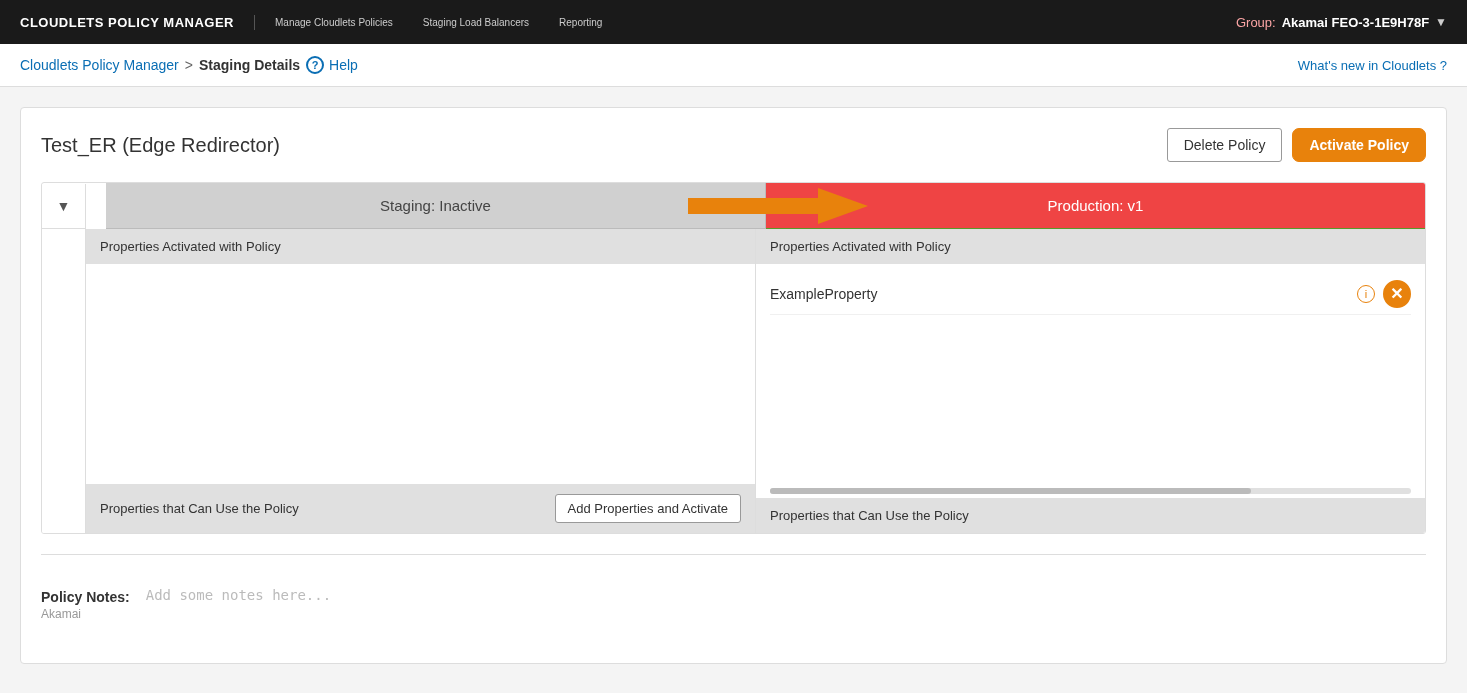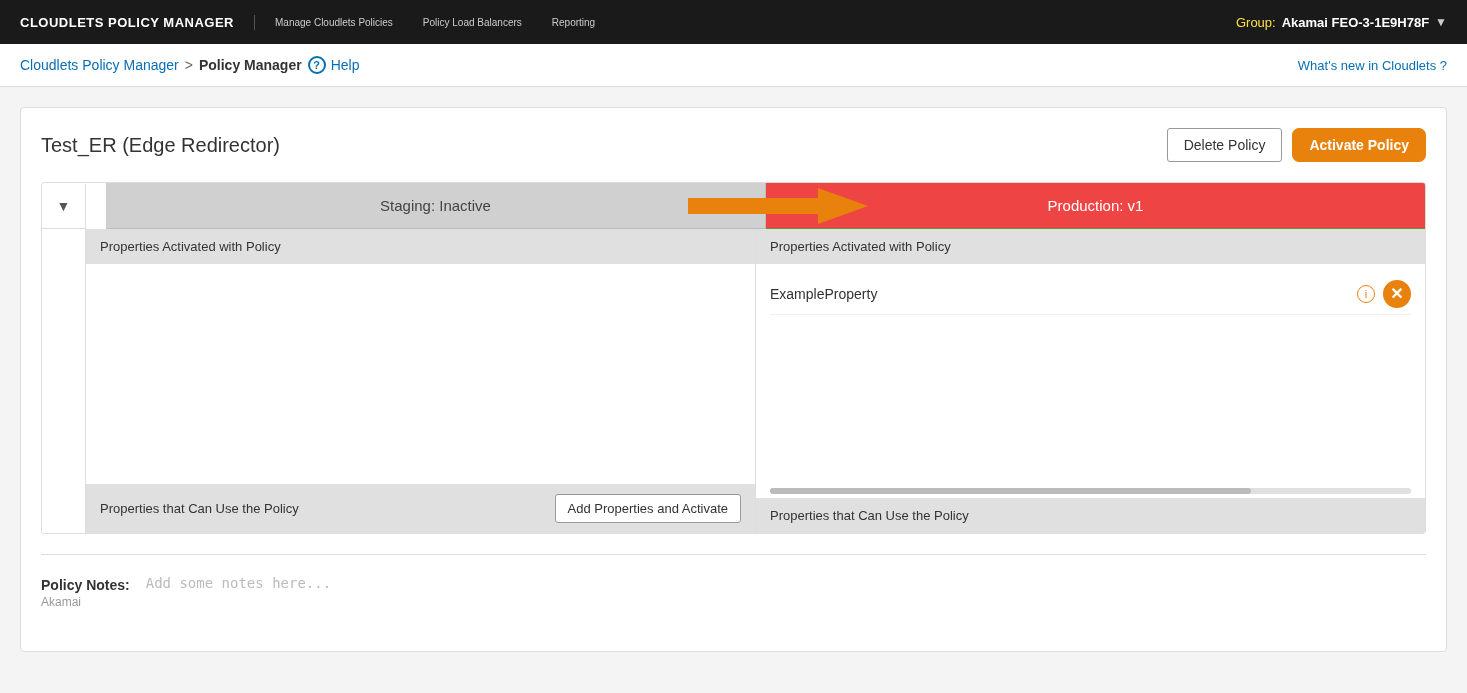--- a/index.html
+++ b/index.html
@@ -36,21 +36,21 @@
       cursor: pointer;
     }
     .top-nav-group {
       display: flex;
       align-items: center;
       gap: 6px;
       margin-left: auto;
       font-size: 13px;
       color: #ccc;
     }
-    .top-nav-group-label { color: #fde047; }
+    .top-nav-group-label { color: #fca5a5; }
     .top-nav-group-value { color: #fff; font-weight: bold; }
     .top-nav-dropdown-icon { color: #ccc; font-size: 12px; }
 
     
     .breadcrumb-bar {
       background: #fff;
       border-bottom: 1px solid #ddd;
       padding: 12px 20px;
       display: flex;
       align-items: center;
@@ -321,21 +321,21 @@
       cursor: pointer;
       font-size: 13px;
       color: #333;
     }
 
     
     .policy-notes {
       display: flex;
       align-items: flex-start;
       gap: 16px;
-      padding-top: 16px;
+      padding-top: 28px;
       border-top: 1px solid #ddd;
     }
     .policy-notes-label {
       font-size: 14px;
       font-weight: bold;
       color: #333;
       white-space: nowrap;
       padding-top: 6px;
     }
     .policy-notes-left {
@@ -362,35 +362,35 @@
     }
     .policy-notes-textarea::placeholder { color: #bbb; }
   </style>
 </head>
 <body>
 
 <nav class="top-nav">
   <span class="top-nav-brand">CLOUDLETS POLICY MANAGER</span>
   <div class="top-nav-links">
     <a class="top-nav-link">Manage Cloudlets Policies</a>
-    <a class="top-nav-link">Policy Load Balancers</a>
+    <a class="top-nav-link">Staging Load Balancers</a>
     <a class="top-nav-link">Reporting</a>
   </div>
   <div class="top-nav-group">
     <span class="top-nav-group-label">Group:</span>
     <span class="top-nav-group-value">Akamai FEO-3-1E9H78F</span>
     <span class="top-nav-dropdown-icon">▼</span>
   </div>
 </nav>
 
 <div class="breadcrumb-bar">
   <div class="breadcrumb">
     <a class="breadcrumb-link">Cloudlets Policy Manager</a>
     <span class="breadcrumb-sep">&gt;</span>
-    <span class="breadcrumb-current">Policy Manager</span>
+    <span class="breadcrumb-current">Staging Details</span>
     <div class="breadcrumb-help">
       <span class="help-circle">?</span>
       <span>Help</span>
     </div>
   </div>
   <a class="whats-new-link">What's new in Cloudlets ?</a>
 </div>
 
 <div class="main-content">
   <div class="policy-card">

